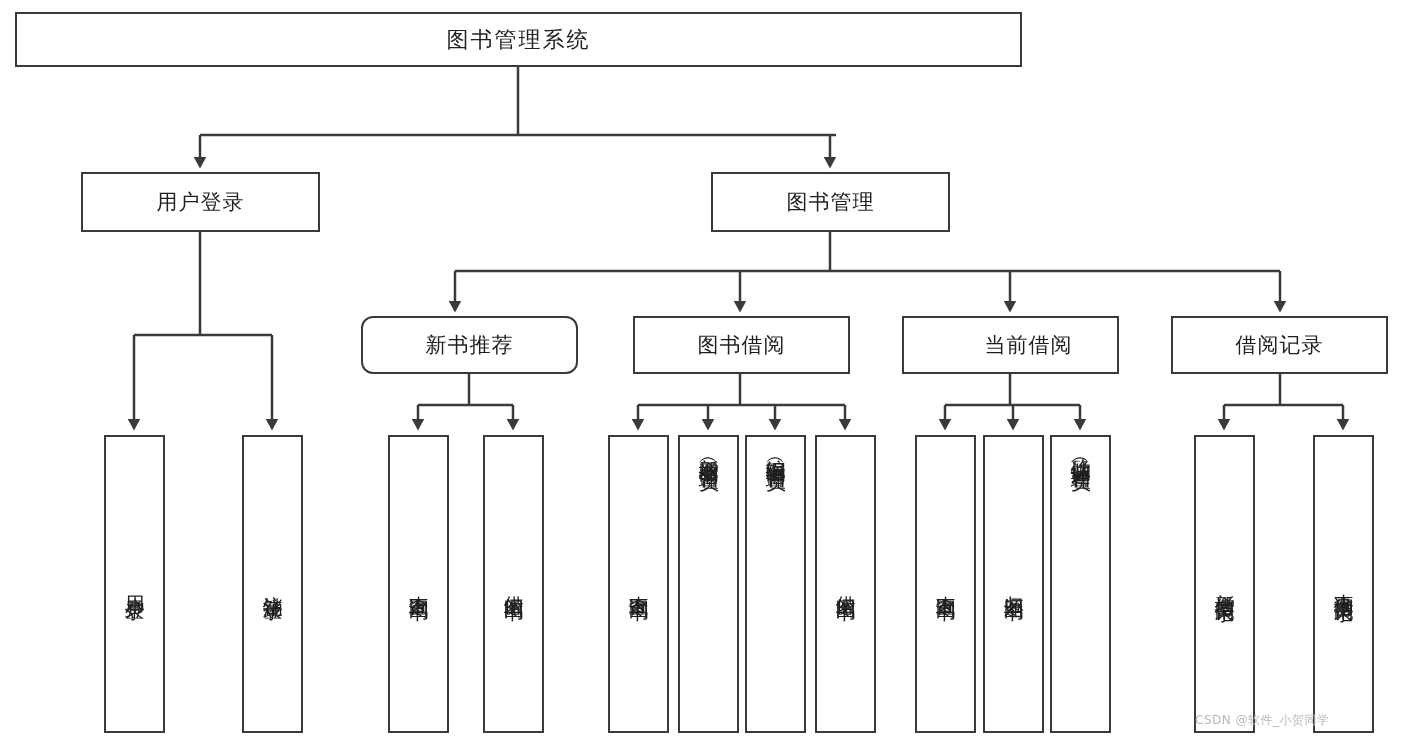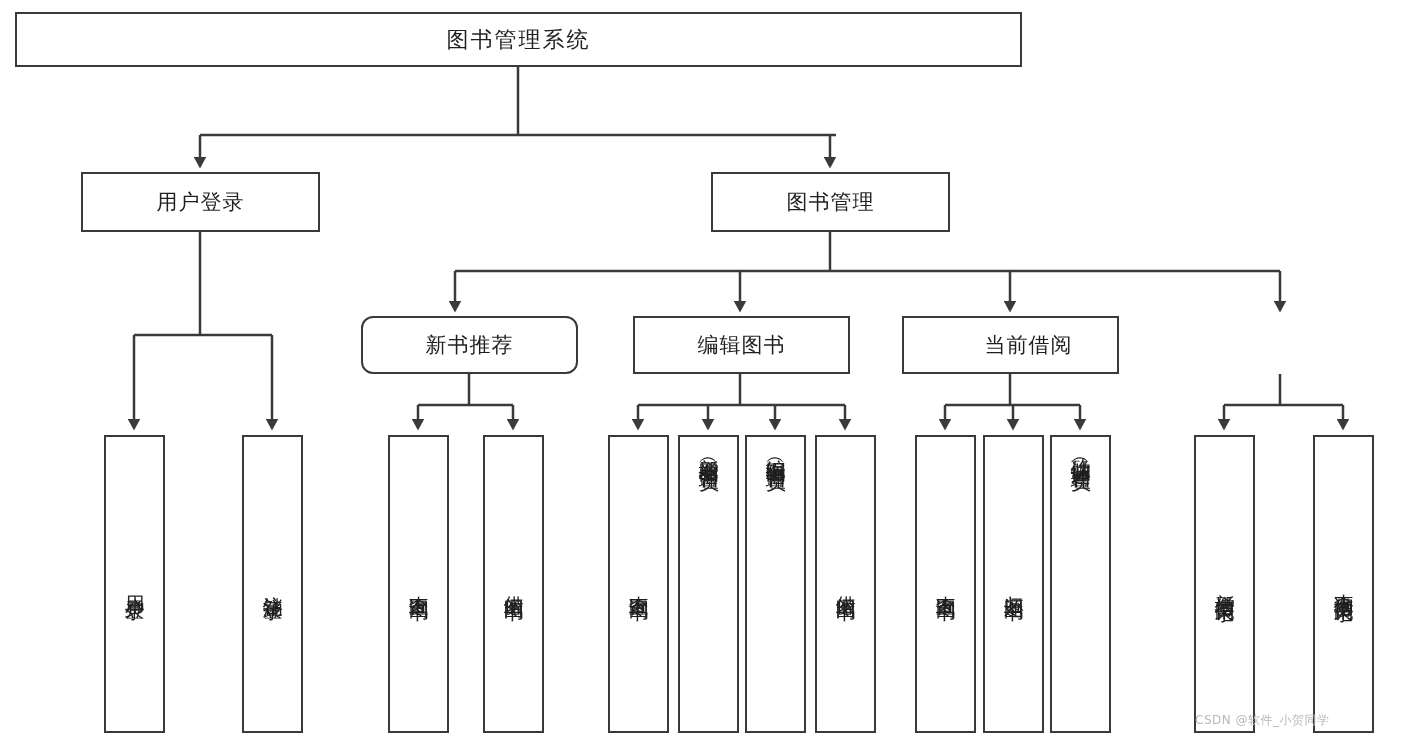--- a/index.html
+++ b/index.html
@@ -84,24 +84,27 @@
     <span>用户登录</span>
   </div>
   <div class="node h" style="left:711px;top:172px;width:239px;height:60px;">
     <span>图书管理</span>
   </div>
 
   <div class="node h" style="left:361px;top:316px;width:217px;height:58px;border-radius:12px;">
     <span>新书推荐</span>
   </div>
   <div class="node h" style="left:633px;top:316px;width:217px;height:58px;">
-    <span>编辑图书</span>
+    <span>图书借阅</span>
   </div>
   <div class="node h" style="left:902px;top:316px;width:217px;height:58px;padding-left:36px;">
     <span>当前借阅</span>
+  </div>
+  <div class="node h" style="left:1171px;top:316px;width:217px;height:58px;">
+    <span>借阅记录</span>
   </div>
 
   <div class="leaf mid" style="left:104px;top:435px;width:61px;height:298px;">
     <span class="vtxt">用户登录</span>
   </div>
   <div class="leaf mid" style="left:242px;top:435px;width:61px;height:298px;">
     <span class="vtxt">注销登录</span>
   </div>
 
   <div class="leaf mid" style="left:388px;top:435px;width:61px;height:298px;">

